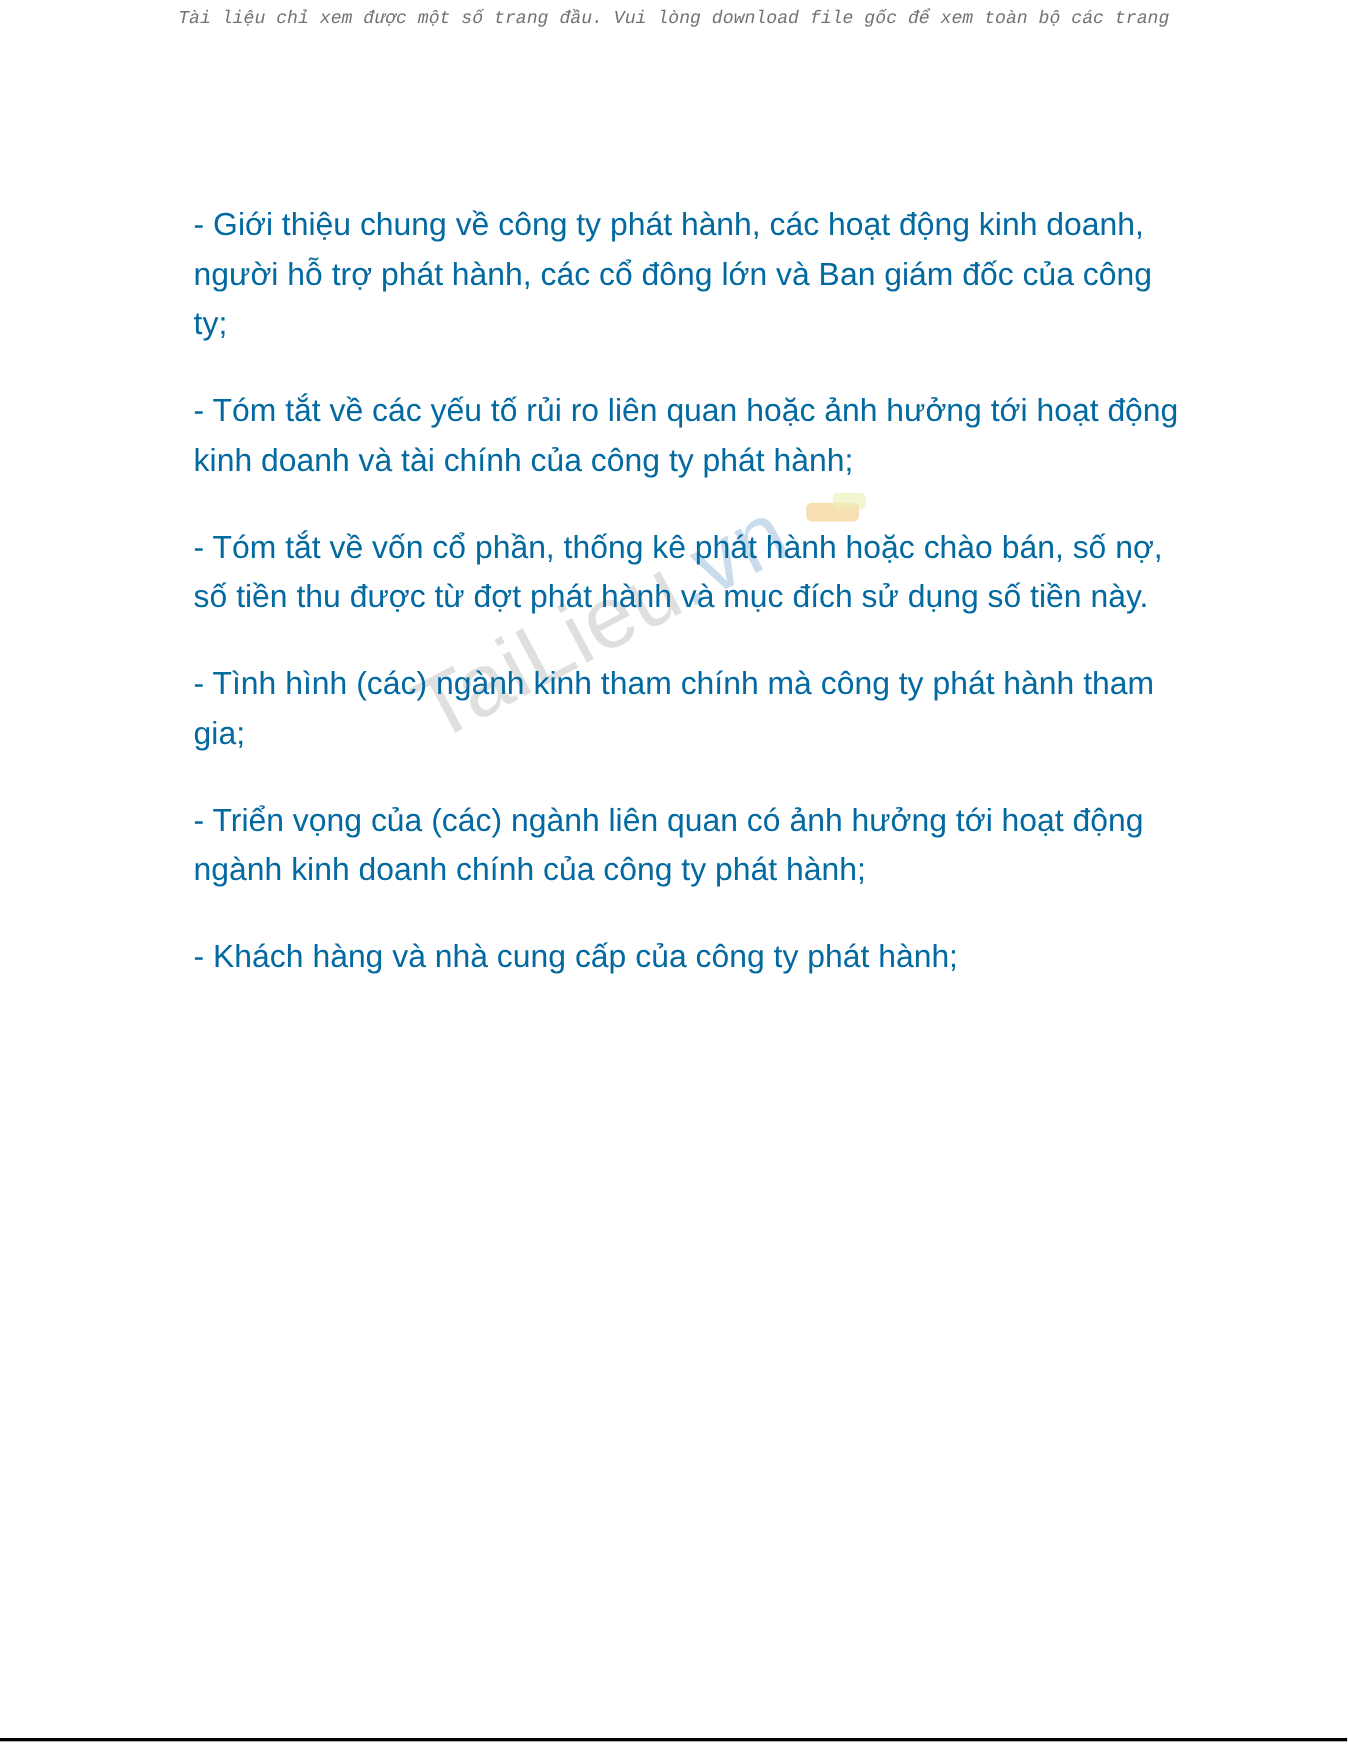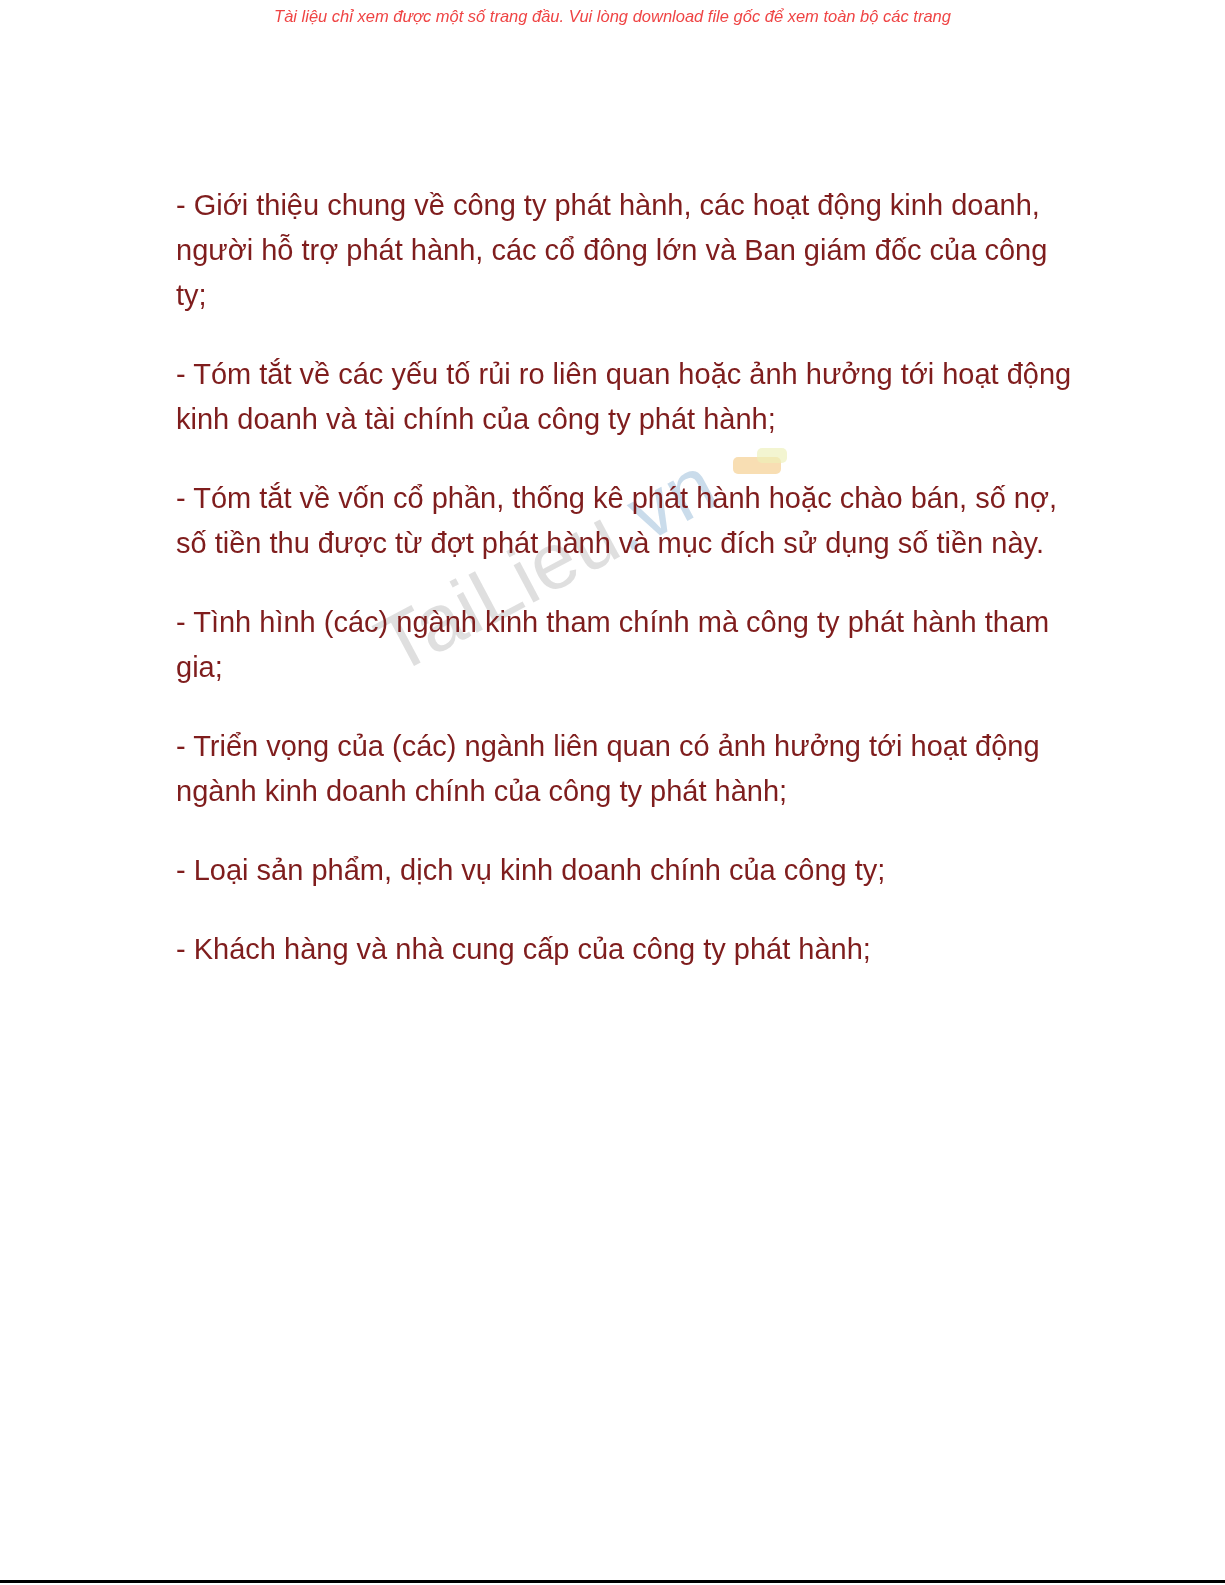--- a/index.html
+++ b/index.html
@@ -16,22 +16,23 @@
     font-family: "Liberation Sans", sans-serif;
   }
   .notice {
     position: absolute;
     top: 7px;
     left: 0;
     width: 100%;
     text-align: center;
     font-size: 16.5px;
     font-style: italic;
-    color: #ef4444;
+    color: #737373;
     z-index: 3;
+    font-family: Liberation Mono, monospace;
   }
   .watermark {
     position: absolute;
     left: 383px;
     top: 612px;
     font-size: 80px;
     line-height: 1;
     letter-spacing: 1px;
     white-space: nowrap;
     transform: rotate(-28deg);
@@ -59,21 +60,21 @@
   .content {
     position: absolute;
     left: 176px;
     top: 183px;
     width: 960px;
     z-index: 2;
   }
   .paragraph {
     font-size: 29px;
     line-height: 45px;
-    color: #7f1d1d;
+    color: #0369a1;
     white-space: pre-line;
     margin: 0 0 34px 0;
   }
   .bottom-bar {
     position: absolute;
     left: 0;
     bottom: 2px;
     width: 100%;
     height: 3px;
     background: #000000;
@@ -99,19 +100,18 @@
 người hỗ trợ phát hành, các cổ đông lớn và Ban giám đốc của công
 ty;</div>
       <div class="paragraph">- Tóm tắt về các yếu tố rủi ro liên quan hoặc ảnh hưởng tới hoạt động
 kinh doanh và tài chính của công ty phát hành;</div>
       <div class="paragraph">- Tóm tắt về vốn cổ phần, thống kê phát hành hoặc chào bán, số nợ,
 số tiền thu được từ đợt phát hành và mục đích sử dụng số tiền này.</div>
       <div class="paragraph">- Tình hình (các) ngành kinh tham chính mà công ty phát hành tham
 gia;</div>
       <div class="paragraph">- Triển vọng của (các) ngành liên quan có ảnh hưởng tới hoạt động
 ngành kinh doanh chính của công ty phát hành;</div>
-      <div class="paragraph">- Loại sản phẩm, dịch vụ kinh doanh chính của công ty;</div>
       <div class="paragraph">- Khách hàng và nhà cung cấp của công ty phát hành;</div>
     </div>
 
   <div class="bottom-bar"></div>
 
 </div>
 
 </body></html>

